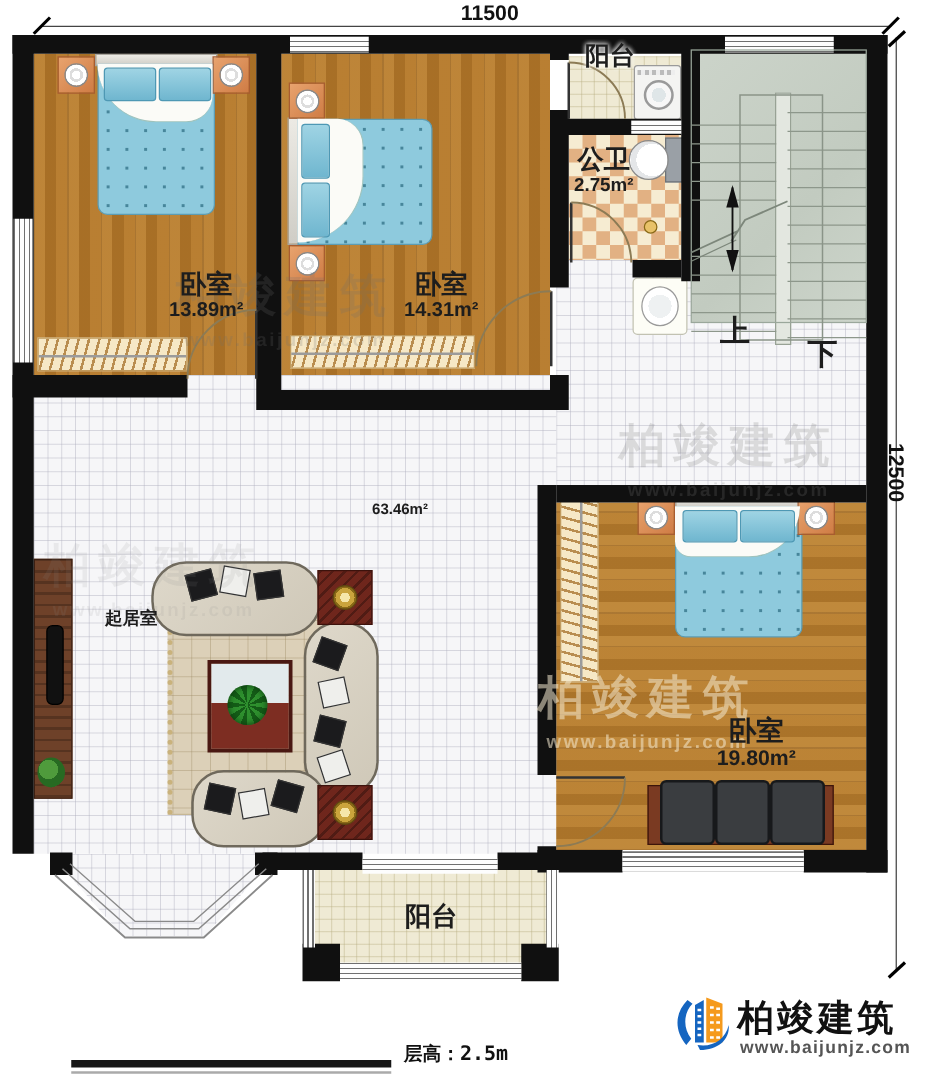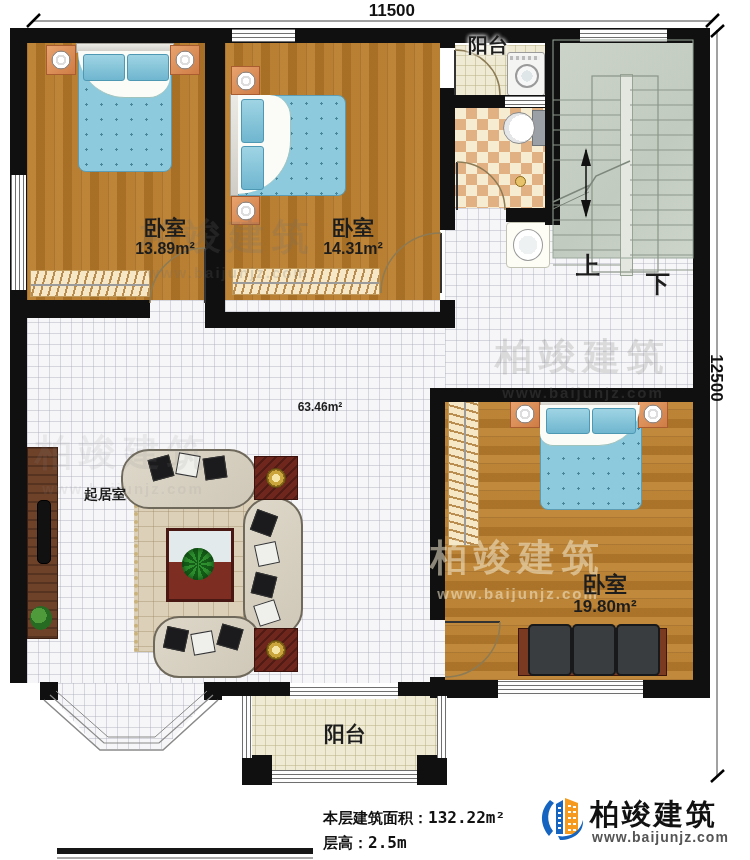--- a/index.html
+++ b/index.html
@@ -256,20 +256,24 @@
   <div class="dim" style="left:676px;top:368px;width:80px;transform:rotate(90deg);">12500</div>
 
   <div class="lbl" style="left:105px;top:216px;width:120px;">
     <span class="nm" style="font-size:21px;">卧室</span>
     <span class="ar" style="font-size:16px;">13.89m²</span>
   </div>
   <div class="lbl" style="left:298px;top:216px;width:110px;">
     <span class="nm" style="font-size:21px;">卧室</span>
     <span class="ar" style="font-size:16px;">14.31m²</span>
   </div>
+  <div class="lbl" style="left:446px;top:116px;width:74px;">
+    <span class="nm" style="font-size:21px;">公卫</span>
+    <span class="ar" style="font-size:15px;">2.75m²</span>
+  </div>
   <div class="lbl" style="left:456px;top:34px;width:64px;text-shadow:0 0 4px #fff,0 0 4px #fff;">
     <span class="nm" style="font-size:20px;">阳台</span>
   </div>
   <div class="lbl" style="left:60px;top:486px;width:90px;">
     <span class="nm" style="font-size:14px;">起居室</span>
   </div>
   <div class="lbl" style="left:276px;top:401px;width:88px;">
     <span class="ar" style="font-size:12px;">63.46m²</span>
   </div>
   <div class="lbl" style="left:560px;top:572px;width:90px;">
@@ -278,23 +282,20 @@
   </div>
   <div class="lbl" style="left:314px;top:722px;width:62px;">
     <span class="nm" style="font-size:21px;">阳台</span>
   </div>
   <div class="lbl" style="left:572px;top:252px;width:32px;font-size:24px;">上</div>
   <div class="lbl" style="left:642px;top:270px;width:32px;font-size:24px;">下</div>
 
   <div class="abs" style="left:57px;top:848px;width:256px;height:6px;background:#161616;z-index:60;"></div>
   <div class="abs" style="left:57px;top:857px;width:256px;height:2px;background:#aaa;z-index:60;"></div>
 
-  <div class="ft-small" style="left:323px;top:808px;">
-    <span>本层建筑面积：</span><span class="val">132.22m²</span>
-  </div>
   <div class="ft-small" style="left:323px;top:833px;">
     <span>层高：</span><span class="val">2.5m</span>
   </div>
 
   <svg class="abs" style="left:538px;top:794px;z-index:60;" width="48" height="46" viewBox="0 0 48 46">
     <path d="M12 6 C2 16 1 30 11 42 L15 37 C8 28 9 16 16 9 Z" fill="#1565c0"></path>
     <polygon points="18,10 25,6 25,40 18,40" fill="#1565c0"></polygon>
     <polygon points="27,4 40,9 40,40 27,40" fill="#f59a1d"></polygon>
     <g fill="#fff">
       <rect x="20" y="13" width="3" height="2"></rect>

